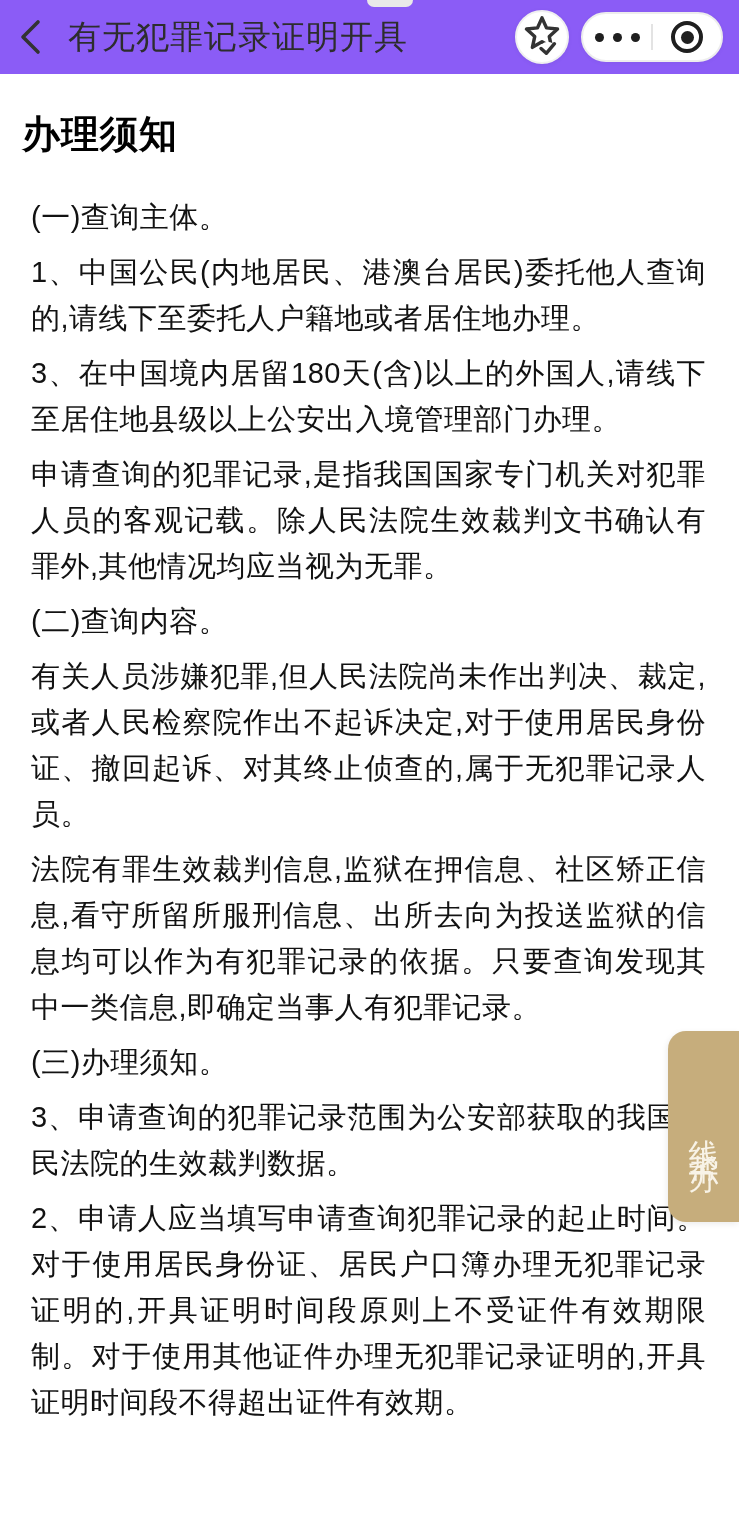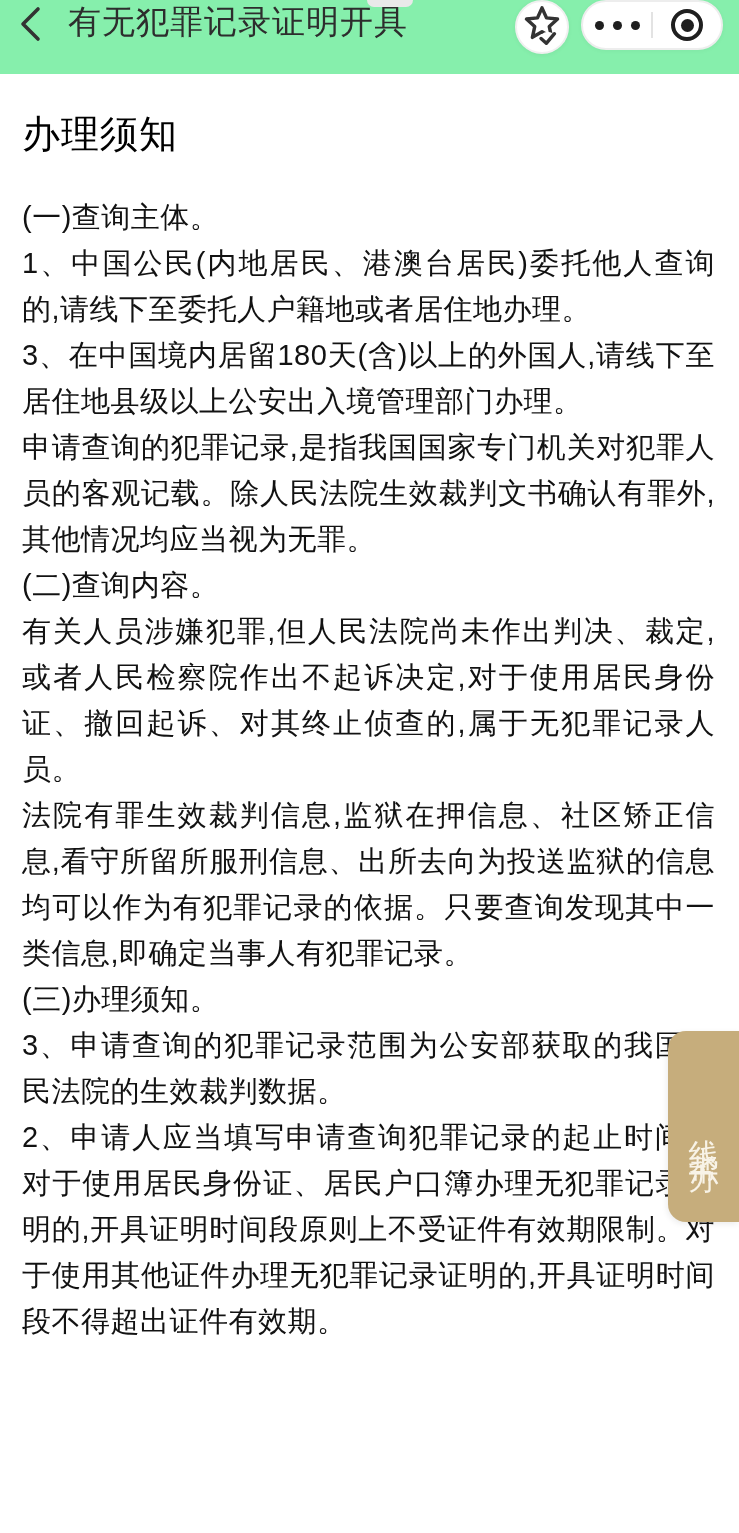--- a/index.html
+++ b/index.html
@@ -16,24 +16,24 @@
   
   .top-artifact {
     position: absolute; top: 0; left: 367px;
     width: 46px; height: 7px;
     background: #e9e9e9;
     border-radius: 0 0 8px 8px;
   }
 
   
   .navbar {
-    display: flex; align-items: flex-start;
+    display: flex; align-items: center;
     height: 74px;
     padding: 0 16px 0 18px;
-    background: #86efac;
+    background: #8b5cf6;
   }
   .back-btn {
     width: 38px; height: 48px;
     display: flex; align-items: center; justify-content: flex-start;
     cursor: pointer;
     background: none; border: none; padding: 0;
   }
   .page-title {
     font-size: 33px;
     color: #2d2d2d;
@@ -88,29 +88,29 @@
     width: 13px; height: 13px; border-radius: 50%;
     background: #1f1f1f; display: block;
   }
 
   
   .content {
     padding: 0 24px 0 22px;
   }
   .notice-heading {
     font-size: 38px;
-    font-weight: 400;
+    font-weight: 700;
     color: #000000;
     margin: 38px 0 0 0;
     line-height: 1.2;
     letter-spacing: 1px;
   }
   .paras { margin-top: 36px; }
   .paras p {
-    margin: 0;
+    margin: 9px;
     font-size: 29px;
     line-height: 46px;
     color: #121212;
     text-align: justify;
     letter-spacing: 0.5px;
     word-break: break-all;
   }
 
   
   .float-tab {

